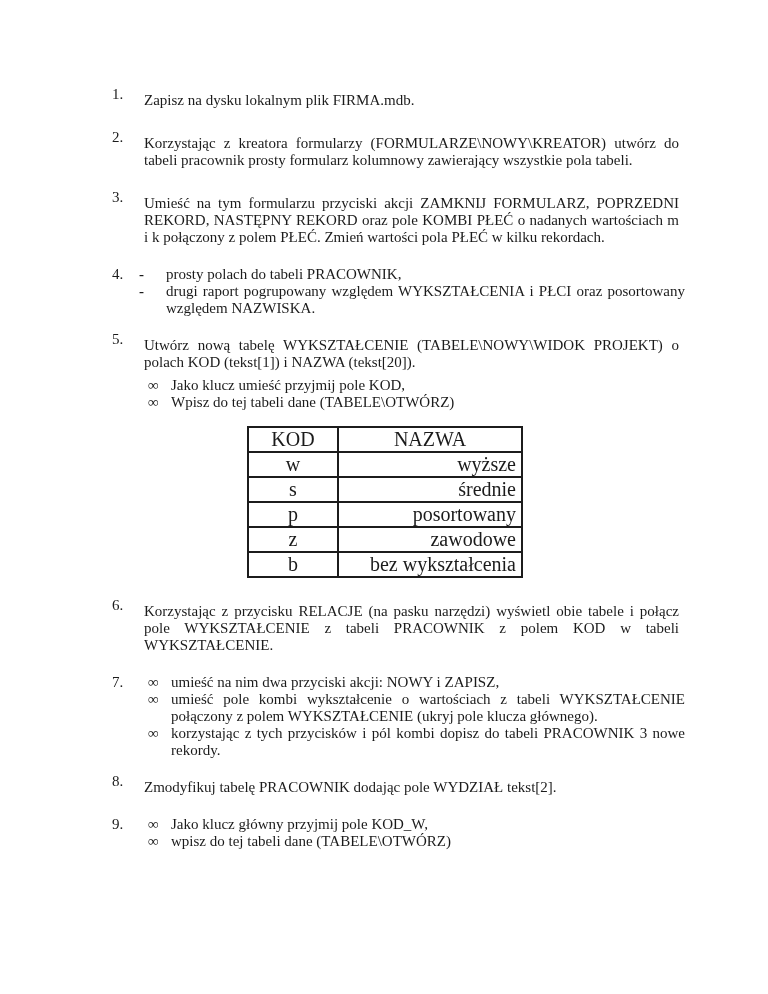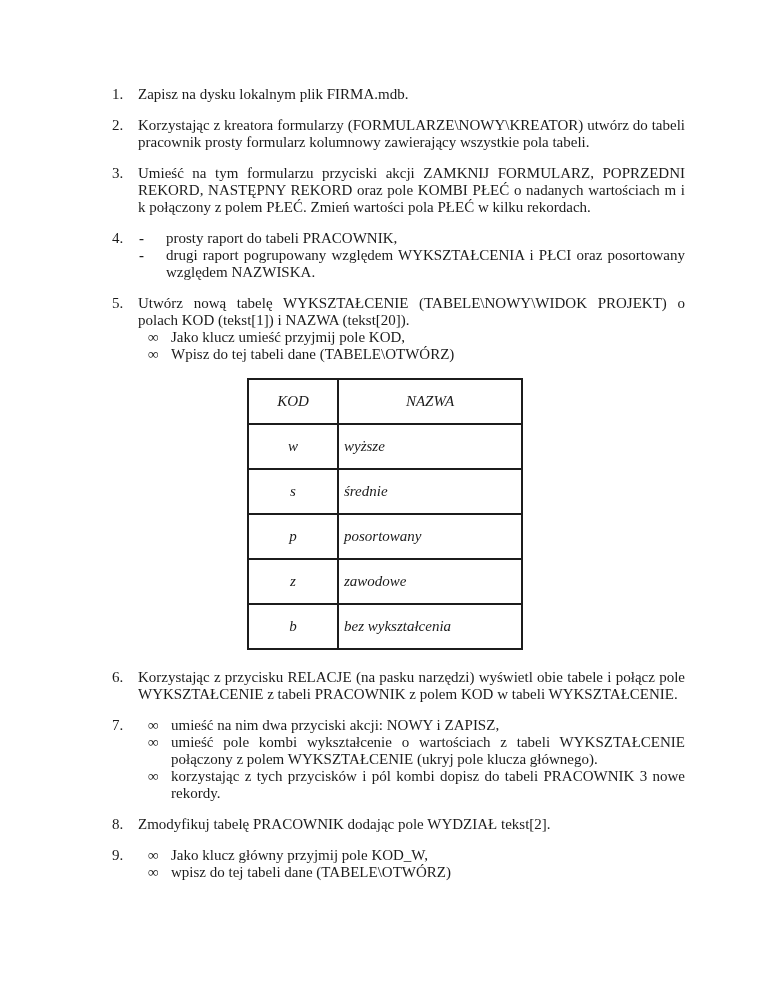--- a/index.html
+++ b/index.html
@@ -29,21 +29,21 @@
   }
   .num {
     width: 26px;
     flex-shrink: 0;
   }
   .body {
     flex: 1;
     min-width: 0;
   }
   .txt {
-    margin: 0;
+    margin: 6px;
     text-align: justify;
   }
   .sub .srow {
     display: flex;
   }
   .sub.dash .marker {
     width: 27px;
     flex-shrink: 0;
     padding-left: 1px;
     font-weight: bold;
@@ -65,32 +65,31 @@
     border-collapse: collapse;
     margin: 15px 0 5px 109px;
     table-layout: fixed;
     width: 274px;
   }
   table.kod-table th,
   table.kod-table td {
     border: 2px solid #1c1c1c;
     height: 15px;
     line-height: 15px;
-    padding: 14px 5px;
+    padding: 4px 5px;
     font-weight: normal;
-    font-size: 15px;
+    font-size: 20px;
     overflow: hidden;
     white-space: nowrap;
-    font-style: italic;
   }
   table.kod-table col.c1 { width: 90px; }
   table.kod-table col.c2 { width: 184px; }
   table.kod-table th { text-align: center; }
   table.kod-table td.center { text-align: center; }
-  table.kod-table td.left { text-align: left; }
+  table.kod-table td.left { text-align: right; }
 </style>
 </head>
 <body>
 
 <div class="page">
   <div class="doc">
 
     <div class="item">
       <span class="num">1.</span>
       <div class="body">
@@ -111,21 +110,21 @@
         <p class="txt">Umieść na tym formularzu przyciski akcji ZAMKNIJ FORMULARZ, POPRZEDNI REKORD, NASTĘPNY REKORD oraz pole KOMBI PŁEĆ o nadanych wartościach m i k połączony z polem PŁEĆ. Zmień wartości pola PŁEĆ w kilku rekordach.</p>
       </div>
     </div>
 
     <div class="item">
       <span class="num">4.</span>
       <div class="body">
         <div class="sub dash">
           <div class="srow">
             <span class="marker">-</span>
-            <p class="stxt">prosty raport do tabeli PRACOWNIK,</p>
+            <p class="stxt">prosty polach do tabeli PRACOWNIK,</p>
           </div>
           <div class="srow">
             <span class="marker">-</span>
             <p class="stxt">drugi raport pogrupowany względem WYKSZTAŁCENIA i PŁCI oraz posortowany względem NAZWISKA.</p>
           </div>
         </div>
       </div>
     </div>
 
     <div class="item">

